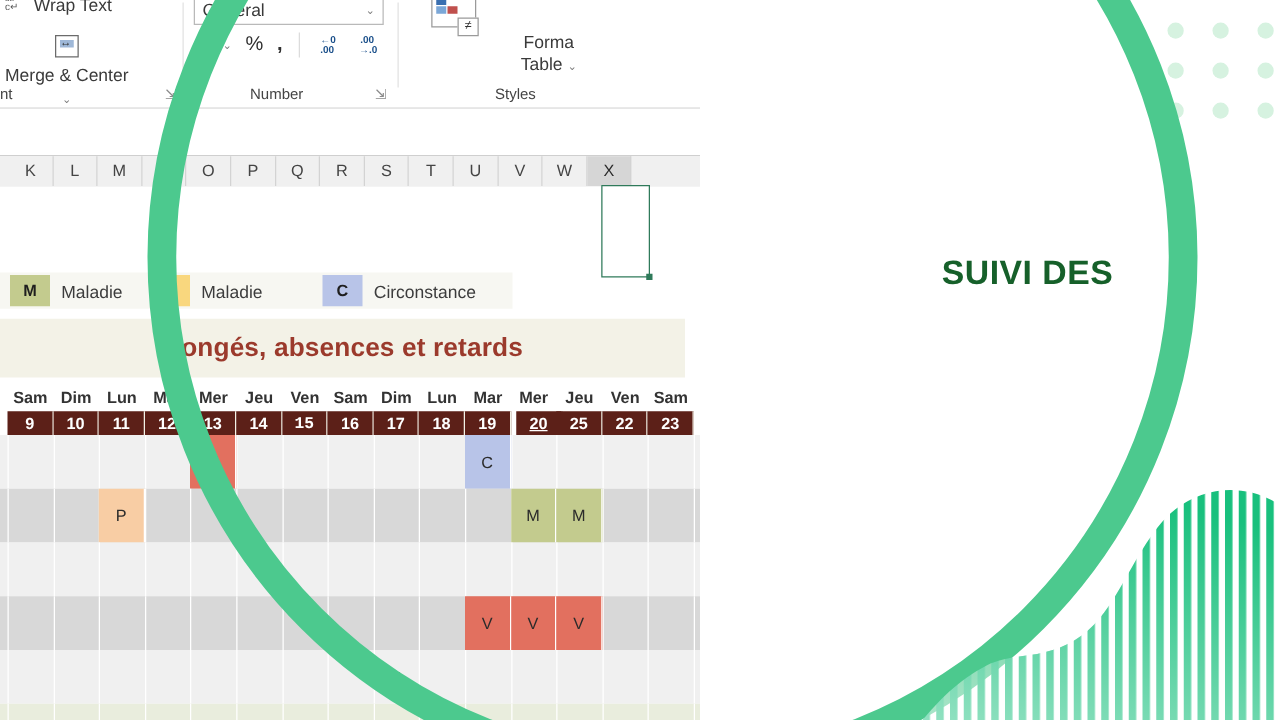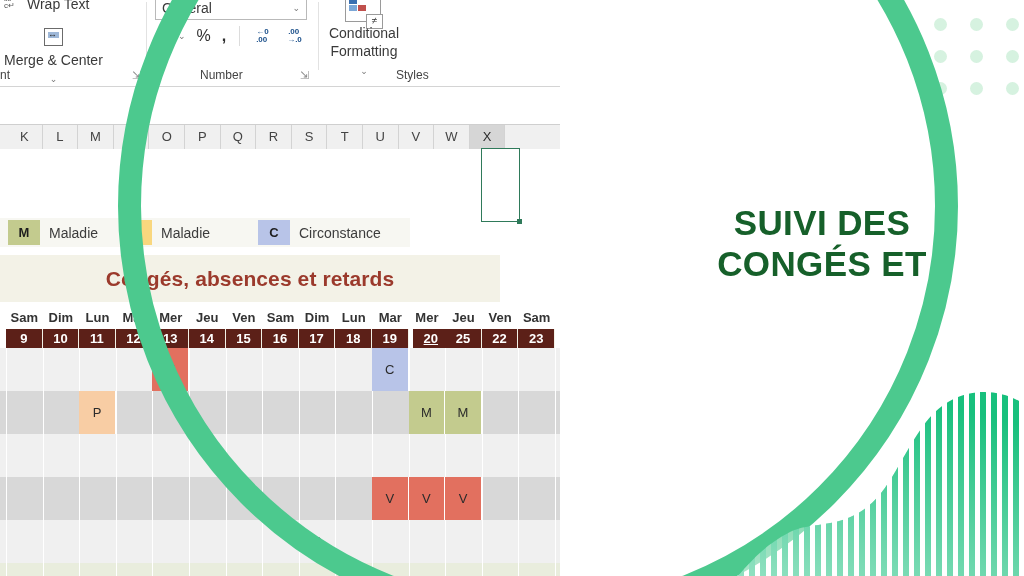--- a/index.html
+++ b/index.html
@@ -89,21 +89,21 @@
   
   .legend{position:absolute;left:0;top:218px;width:410px;height:29px;background:#f7f7f2;
     display:flex;align-items:center;}
   .lg-item{display:flex;align-items:center;}
   .lg-box{width:32px;height:25px;display:flex;align-items:center;justify-content:center;
     font-size:13px;font-weight:700;color:#1e1e1e;}
   .lg-txt{font-size:14px;color:#3c3c3c;margin-left:9px;}
 
   
   .planner{position:absolute;left:0;top:255px;width:560px;height:321px;}
-  .pl-title{position:absolute;left:0;top:0;width:500px;height:47px;background:#f3f2e7;
+  .pl-title{position:absolute;left:0;top:0;width:548px;height:47px;background:#f3f2e7;
     display:flex;align-items:center;justify-content:center;}
   .pl-title span{font-size:21px;font-weight:700;color:#9b3a2c;letter-spacing:.1px;}
 
   .pl-days{position:absolute;left:0;top:53px;height:19px;}
   .pl-days .d{position:absolute;top:0;height:19px;line-height:19px;text-align:center;
     font-size:13px;font-weight:700;color:#333;}
 
   .pl-nums{position:absolute;left:0;top:74px;height:19px;}
   .pl-nums .n{position:absolute;top:0;height:19px;line-height:19px;text-align:center;
     font-size:13px;font-weight:700;color:#fff;background:#5c2018;
@@ -114,21 +114,21 @@
   .pl-row.light{background:#f0f0f0;}
   .pl-row.dark{background:#d8d8d8;}
   .pl-row.footer{background:#e9eddd;height:22px;}
   .pl-cellline{position:absolute;top:0;bottom:0;width:1px;background:#ffffff;}
   .pl-cell{position:absolute;top:0;height:43px;display:flex;align-items:center;
     justify-content:center;font-size:13px;color:#2b2b2b;box-sizing:border-box;}
   .pl-cell.fill{border-right:1px solid #ffffff;}
 
   
   .right-title{position:absolute;left:620px;top:203px;width:404px;text-align:center;
-    font-size:35px;font-weight:700;color:#16602a;line-height:1.16;letter-spacing:.4px;}
+    font-size:27px;font-weight:700;color:#16602a;line-height:1.16;letter-spacing:.4px;}
 </style>
 </head>
 <body>
 
 <div class="deco-dots" id="dots">
     <i style="left: 14px; top: 32px;"></i>
     <i style="left: 50px; top: 32px;"></i>
     <i style="left: 86px; top: 32px;"></i>
     <i style="left: 14px; top: 64px;"></i>
     <i style="left: 50px; top: 64px;"></i>
@@ -184,26 +184,26 @@
 
     <div class="rib-sep" style="left:318px;"></div>
 
     <div class="cfic">
       <span class="c1"></span>
         <span class="c3"></span>
         <span class="c2"></span>
       <span class="neq">≠</span>
     </div>
 
-    <div class="styles-txt" style="left:325px;top:24px;width:78px;text-align:center;">
-      <div>Conditional</div>
-      <div><span>Formatting</span>
+
+    <div class="styles-txt" style="left:406px;top:24px;width:66px;text-align:center;">
+      <div>Forma</div>
+      <div><span>Table</span>
         <span class="caret">⌄</span></div>
     </div>
-
 
     <div class="grp-label" style="left:396px;">Styles</div>
   </div>
   <div class="rib-hr"></div>
   <div class="gap-white"></div>
 
   <div class="colhdr" id="colhdr">
       <div class="ch" style="left: 7px; width: 35.6px;">K</div>
       <div class="ch" style="left: 42.6px; width: 35.6px;">L</div>
       <div class="ch" style="left: 78.2px; width: 35.6px;">M</div>
@@ -261,21 +261,21 @@
         <div class="d" style="left: 481.8px; width: 36.6px;">Ven</div>
         <div class="d" style="left: 518.4px; width: 36.6px;">Sam</div>
       </div>
     <div class="pl-nums" id="plnums">
         <div class="n" style="left: 6px; width: 36.6px;">9</div>
         <div class="n" style="left: 42.6px; width: 36.6px;">10</div>
         <div class="n" style="left: 79.2px; width: 36.6px;">11</div>
         <div class="n" style="left: 115.8px; width: 36.6px;">12</div>
         <div class="n" style="left: 152.4px; width: 36.6px;">13</div>
         <div class="n" style="left: 189px; width: 36.6px;">14</div>
-        <div class="n" style="left: 225.6px; width: 36.6px;">15</div>
+        <div class="n" style="left: 225.6px; width: 36.6px; font-family: Liberation Mono, monospace;">15</div>
         <div class="n" style="left: 262.2px; width: 36.6px;">16</div>
         <div class="n" style="left: 298.8px; width: 36.6px;">17</div>
         <div class="n" style="left: 335.4px; width: 36.6px;">18</div>
         <div class="n" style="left: 372px; width: 36.6px;">19</div>
         <div class="n" style="left: 413px; width: 36.6px; text-decoration: underline;">20</div>
         <div class="n" style="left: 445.2px; width: 36.6px;">25</div>
         <div class="n" style="left: 481.8px; width: 36.6px;">22</div>
         <div class="n" style="left: 518.4px; width: 36.6px;">23</div>
       </div>
     <div class="pl-grid" id="plgrid">
@@ -398,21 +398,20 @@
           <span class="pl-cellline" style="left: 555px;"></span>
         </div>
       </div>
   </div>
 </div>
 
 <div class="arc"></div>
 
 <div class="right-title">
   <div>SUIVI DES</div>
-  <div>CONGÉS ET</div>
 </div>
 
 <div class="stripes-wrap">
   <svg width="330" height="200" viewBox="0 0 330 200">
     <defs>
       <pattern id="stp" width="11" height="11" patternUnits="userSpaceOnUse">
         <rect width="6" height="11" fill="#18c07d"></rect>
       </pattern>
       <linearGradient id="fadeg" x1="0" y1="1" x2="0.4" y2="0">
         <stop offset="0" stop-color="#ffffff" stop-opacity="0.55"></stop>

